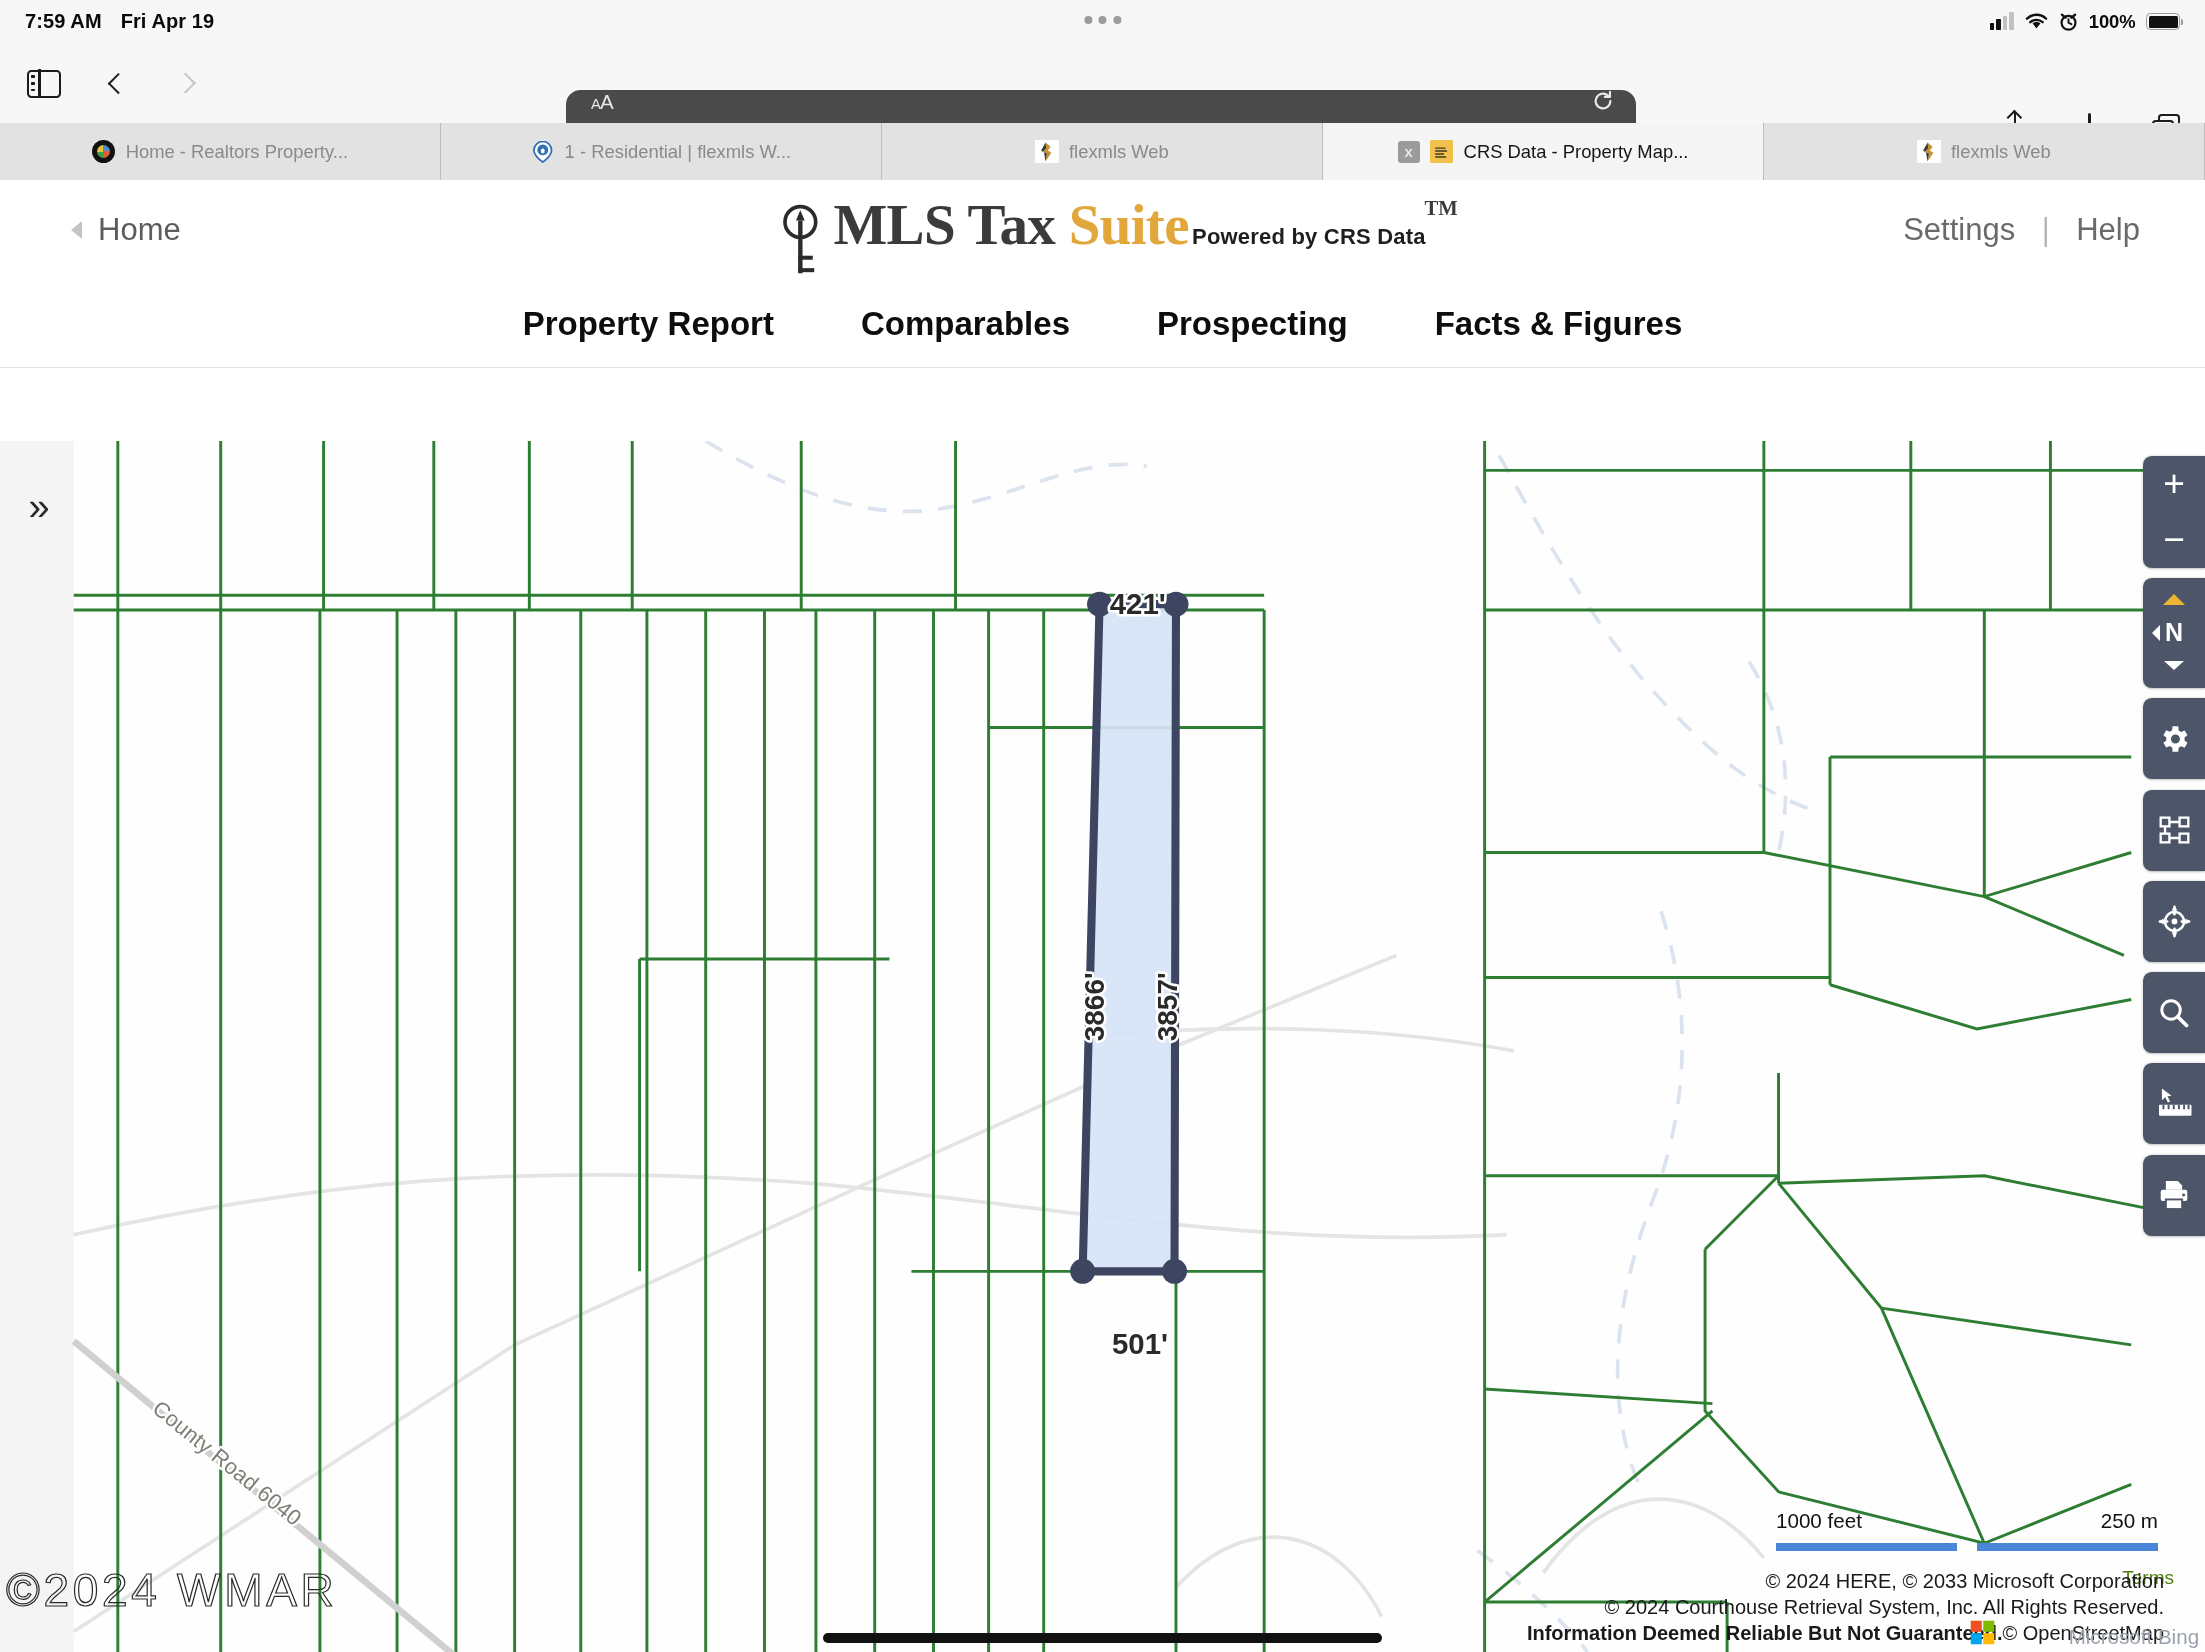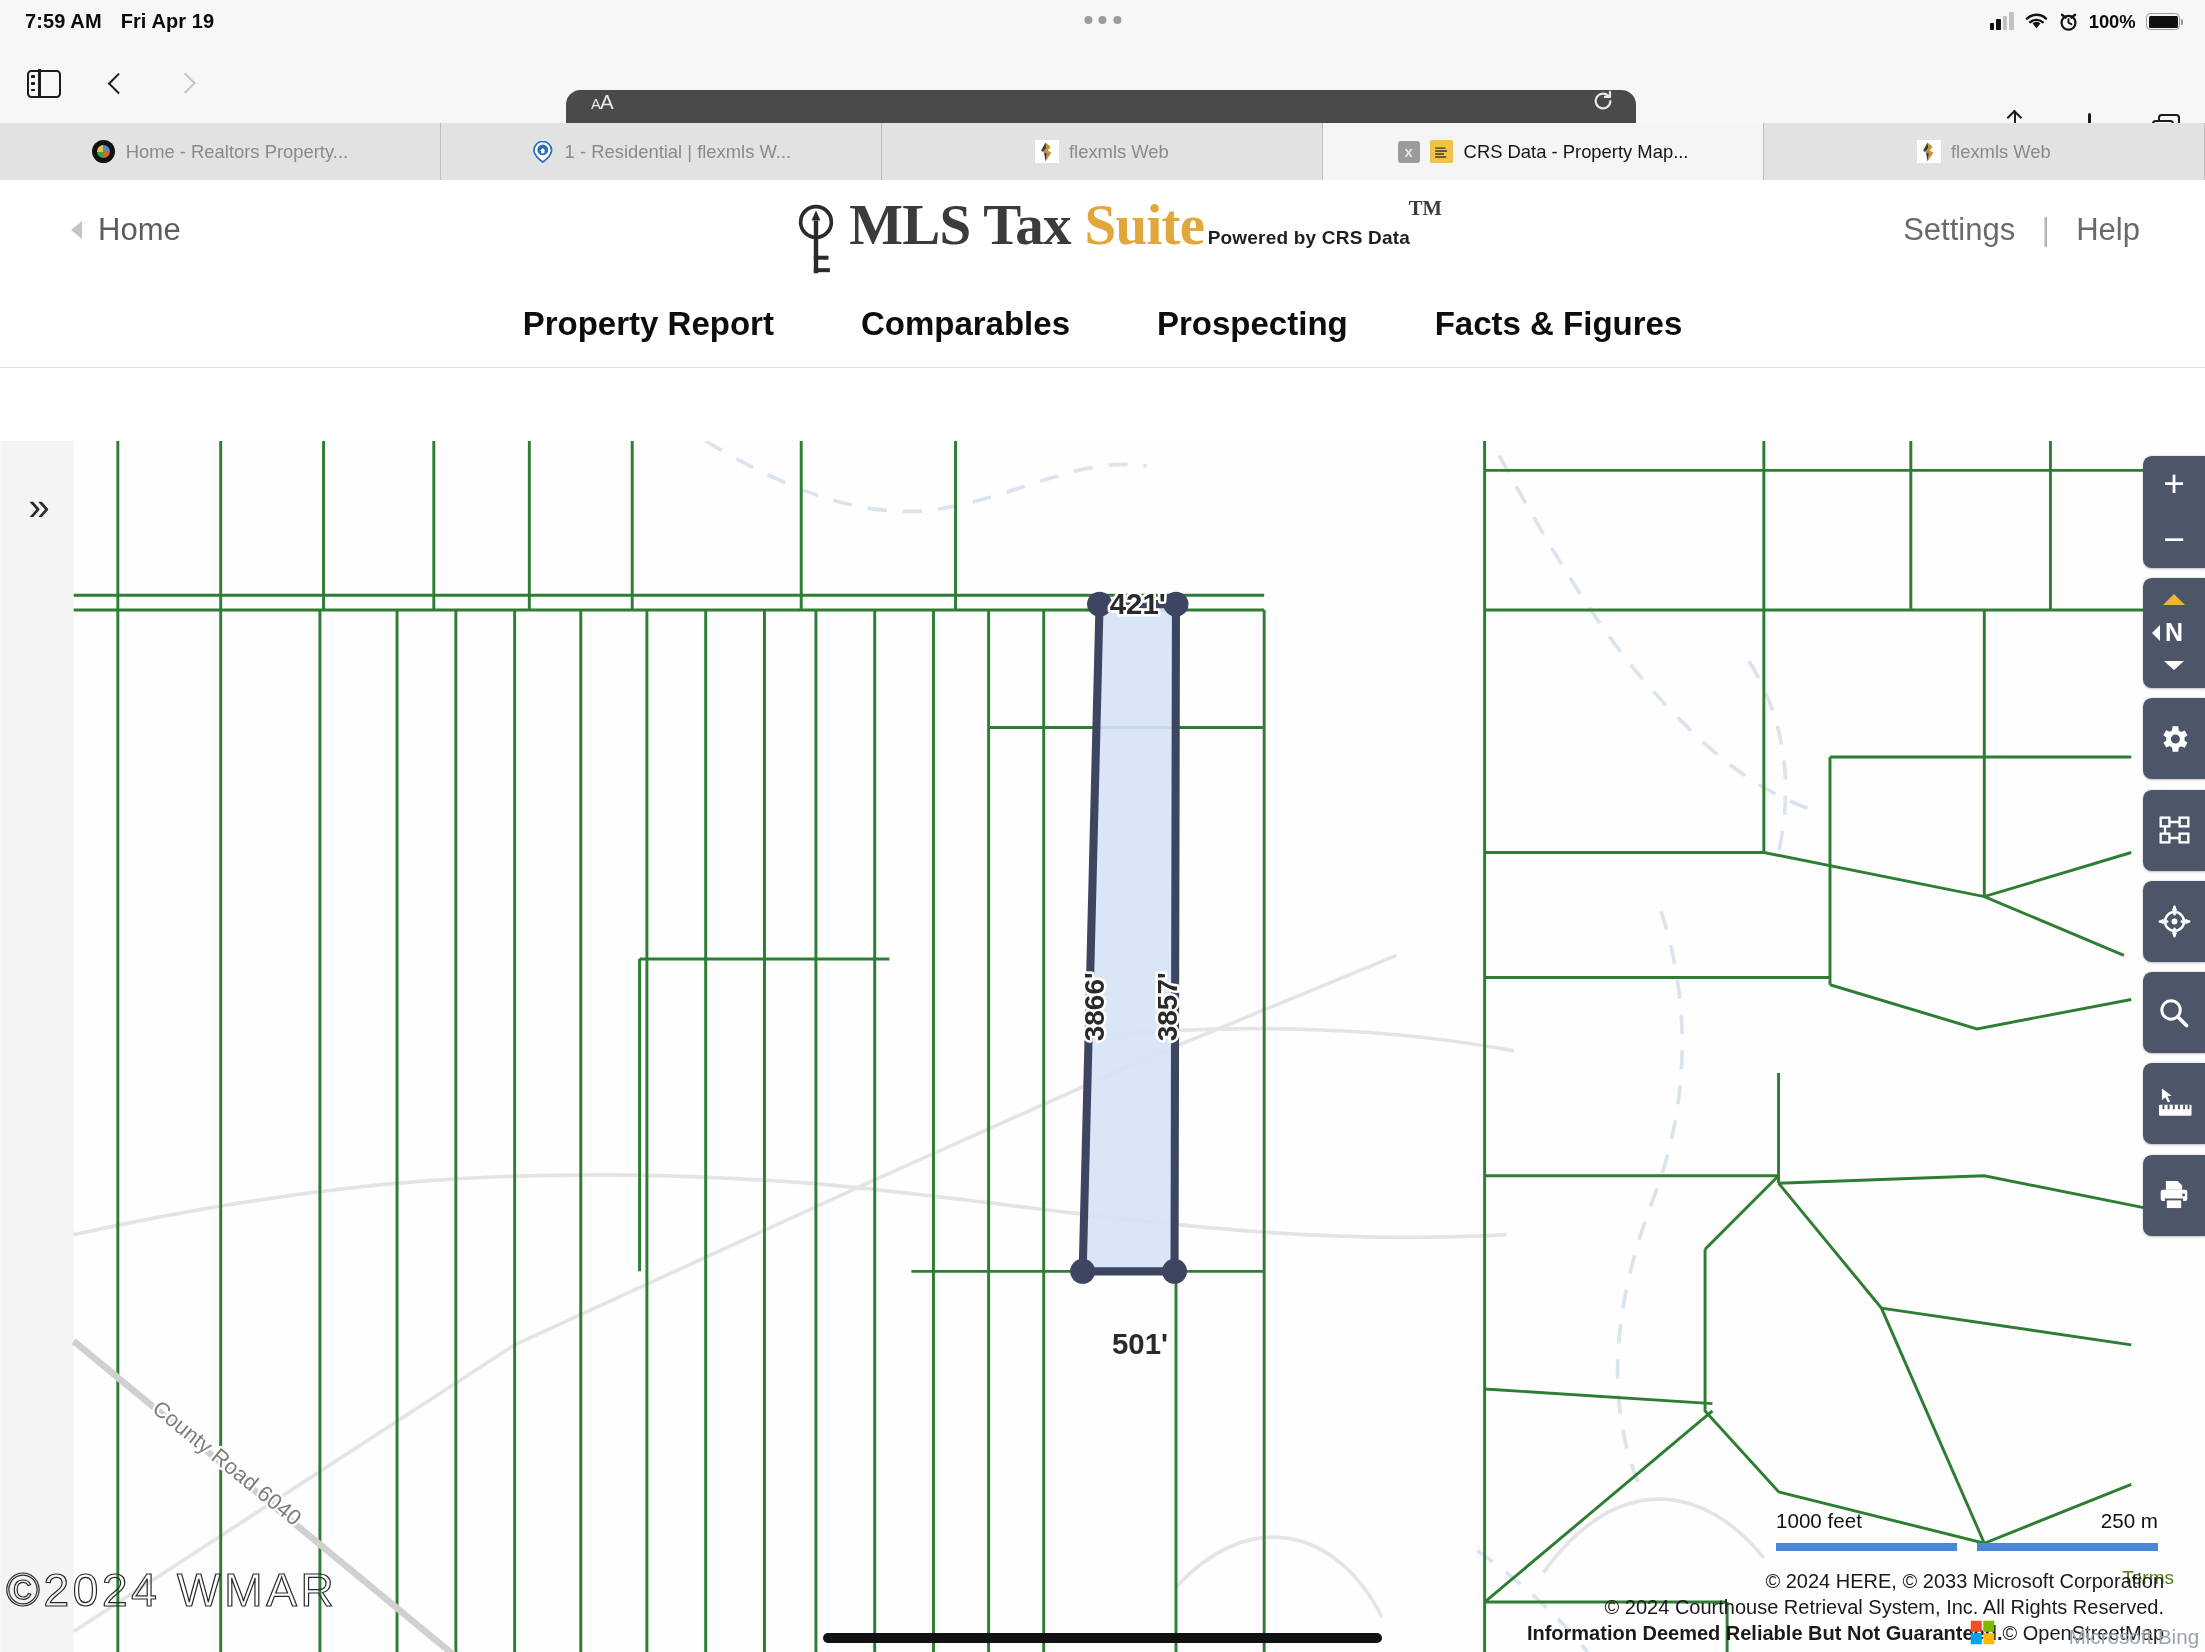--- a/index.html
+++ b/index.html
@@ -119,21 +119,21 @@
     position: absolute; left: 71px; top: 31px; display: flex; align-items: center; gap: 16px;
     font-size: 31px; color: #5d5d5d;
   }
   .tri-left { width:0;height:0;border-top:9.6px solid transparent;border-bottom:9.6px solid transparent;border-right:11.8px solid #c4c4c4; }
   .logo { position: absolute; left: 50%; top: 14.7px; transform: translateX(-50%); display: flex; align-items: flex-start; gap: 13.2px; }
   .logo-key { width: 41px; height: 77px; position: relative; margin-top: 4.4px; }
   .logo-text { position: relative; }
   .logo-main { font-family: "Liberation Serif", serif; font-size: 57px; font-weight: 700; letter-spacing: -0.7px; line-height: 1; color: #3b3b3b; }
   .logo-main .gold { color: #e2a73a; }
   .logo-tm { position: absolute; right: -32px; top: 1.5px; font-family:"Liberation Serif", serif; font-size: 20.6px; color: #3b3b3b; font-weight: 700; }
-  .logo-sub { text-align: right; font-size: 19px; font-weight: 700; color: #1f1f1f; margin-top: 2.9px; letter-spacing: 0.2px; }
+  .logo-sub { text-align: right; font-size: 22px; font-weight: 700; color: #1f1f1f; margin-top: 2.9px; letter-spacing: 0.2px; }
   .hdr-right { position: absolute; right: 65px; top: 31px; display: flex; align-items: center; gap: 26.5px; font-size: 31px; color: #6a6a6a; }
   .hdr-sep { color: #b5b5b5; }
 
   .mainnav {
     position: relative; height: 87px; display: flex; align-items: center;
     justify-content: center; gap: 87px; border-bottom: 1.5px solid #e3e3e3;
   }
   .mainnav a { font-size: 33px; font-weight: 700; color: #0d0d0d; text-decoration: none; white-space: nowrap; }
 
   

